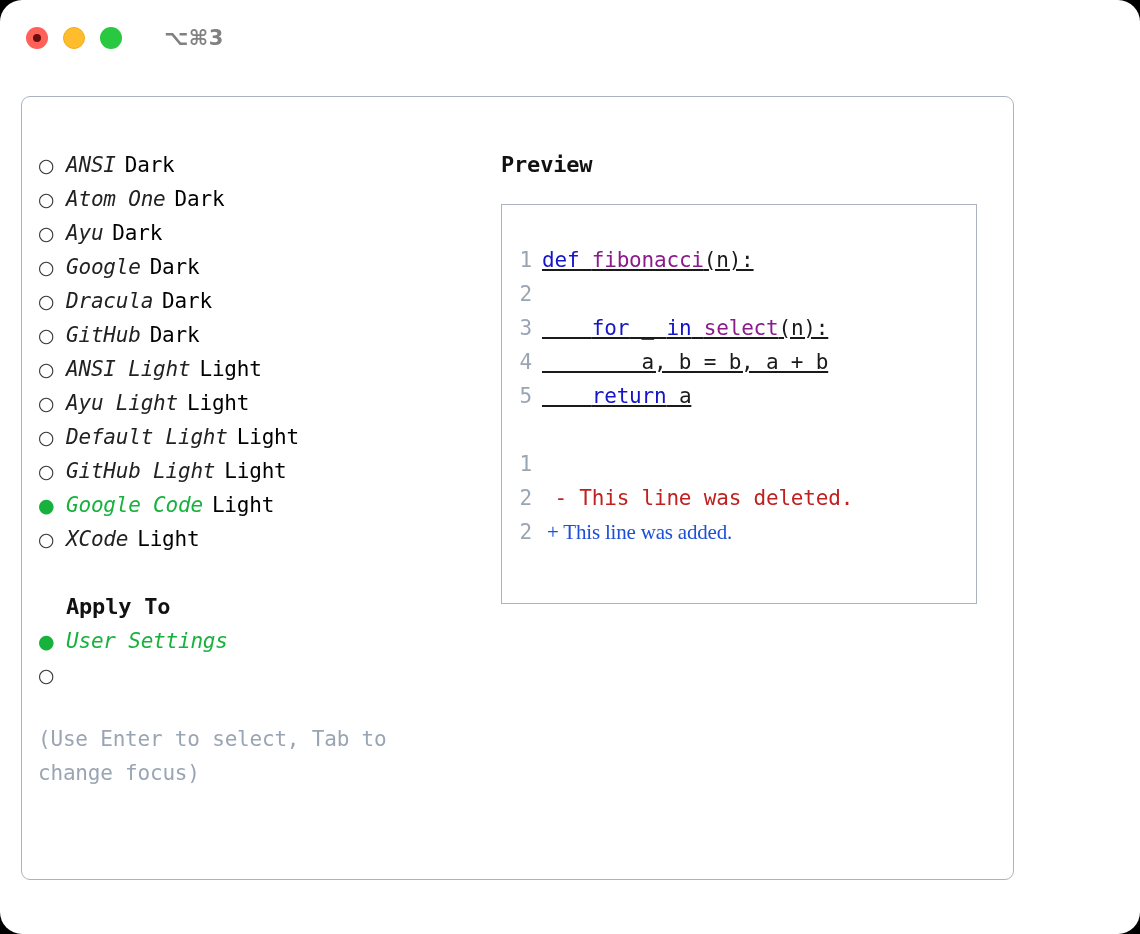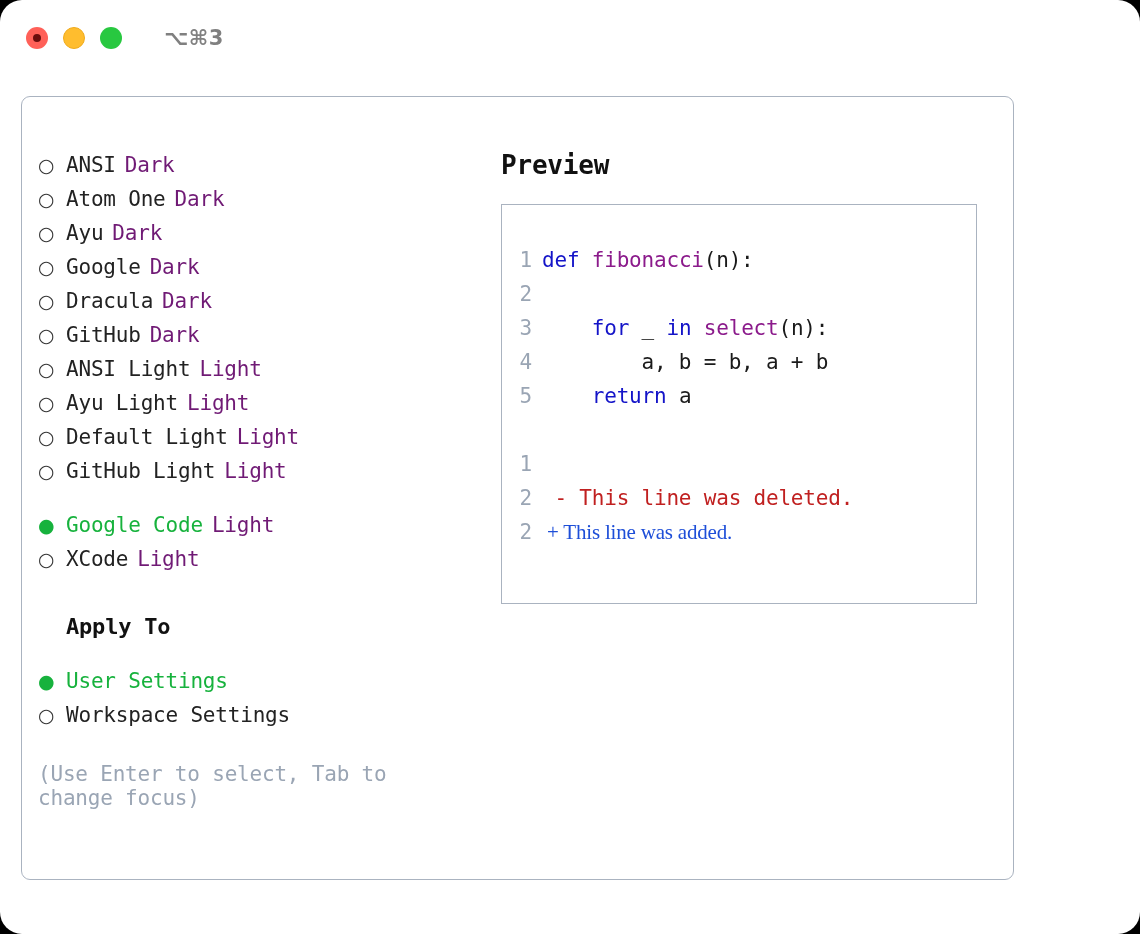--- a/index.html
+++ b/index.html
@@ -119,47 +119,47 @@
     letter-spacing: -0.2px;
   }
   .marker {
     width: 28px;
     flex: 0 0 28px;
     font-size: 19px;
     color: #333333;
     font-family: "DejaVu Sans", "Liberation Sans", sans-serif;
   }
   .marker.sel { color: #17b23d; }
-  .opt-label { color: #222222; }
-  .opt-label.sel { color: #17b23d; margin-top: 20px; }
+  .opt-label { color: #222222; font-style: italic; }
+  .opt-label.sel { color: #17b23d; }
   .opt-variant {
-    color: #701a75;
+    color: #000000;
     padding-left: 9px;
   }
 
   .spacer-row { height: 34px; }
 
   .hint {
     margin-top: 30px;
     font-size: 21px;
-    line-height: 24px;
+    line-height: 34px;
     color: #9aa5b4;
     width: 400px;
     letter-spacing: -0.2px;
   }
 
   
   .right-col {
     position: absolute;
     left: 479px;
     top: 51px;
     width: 490px;
   }
   .preview-title {
-    font-size: 26px;
+    font-size: 22px;
     font-weight: bold;
     color: #111111;
     line-height: 34px;
     letter-spacing: -0.2px;
   }
   .preview-box {
     margin-top: 22px;
     width: 476px;
     height: 400px;
     border: 1.5px solid #aab3c0;
@@ -175,21 +175,21 @@
     white-space: pre;
     letter-spacing: -0.2px;
   }
   .lineno {
     flex: 0 0 40px;
     text-align: right;
     color: #9aa5b4;
     padding-right: 10px;
     box-sizing: border-box;
   }
-  .codetext { color: #1a1a1a; }
+  .codetext { color: #1a1a1a; text-decoration: underline; }
 
   .tok-kw   { color: #1414c8; }
   .tok-fn   { color: #8b1a8b; }
   .tok-num  { color: #00706b; }
   .tok-plain{ color: #1a1a1a; }
 
   .diff-gap { height: 34px; }
   .diff-context { color: #7d7d7d; }
   .diff-del     { color: #c02020; }
   .diff-add     { color: #1d4ed8; font-family: Liberation Serif, serif; }
@@ -230,21 +230,21 @@
             <div class="opt-row"><span class="marker sel">●</span><span class="opt-label sel">Google Code</span><span class="opt-variant">Light</span></div>
             <div class="opt-row"><span class="marker">○</span><span class="opt-label">XCode</span><span class="opt-variant">Light</span></div>
           </div>
 
         <div class="spacer-row"></div>
 
         <div class="section-header indented">Apply To</div>
 
         <div id="apply-list">
             <div class="opt-row"><span class="marker sel">●</span><span class="opt-label sel">User Settings</span></div>
-            <div class="opt-row"><span class="marker">○</span><span class="opt-label">Workspace Settings</span></div>
+            <div class="opt-row"><span class="marker">○</span></div>
           </div>
 
         <div class="hint">(Use Enter to select, Tab to change focus)</div>
       </div>
 
       <div class="right-col">
         <div class="preview-title">Preview</div>
 
         <div class="preview-box">
           <div id="code-block">

